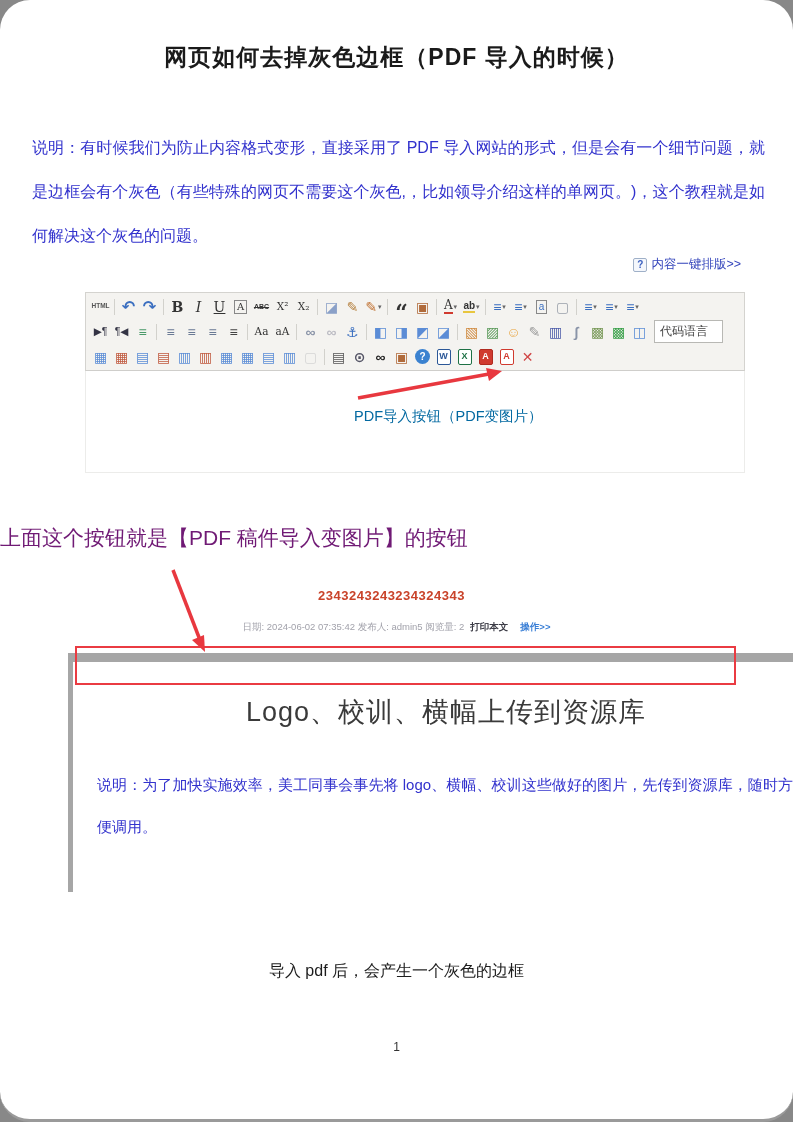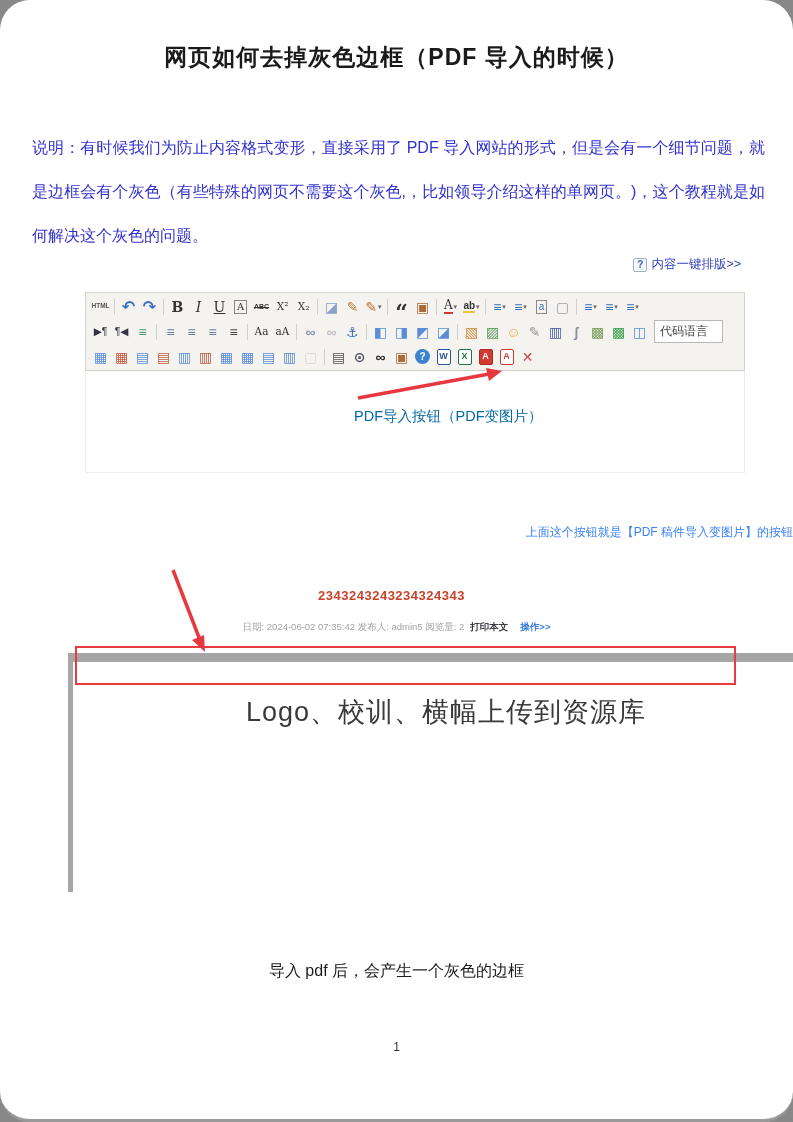--- a/index.html
+++ b/index.html
@@ -42,21 +42,21 @@
   .docicon .tb-glyph{width:14px;height:16px;font-size:9px;font-weight:bold;border:1px solid;border-radius:2px;}
   .word .tb-glyph{color:#2b5797;border-color:#2b5797;background:#fff;}
   .excel .tb-glyph{color:#1e7145;border-color:#1e7145;background:#fff;}
   .pdf .tb-glyph{color:#fff;border-color:#b02a1f;background:#d03a2f;}
   .pdf2 .tb-glyph{color:#d03a2f;border-color:#d03a2f;background:#fff;}
   .code-select{margin-left:4px;border:1px solid #b8b8b4;background:#fff;color:#444;font-size:12px;
     padding:2px 14px 2px 5px;white-space:nowrap;overflow:hidden;max-width:92px;cursor:pointer;}
   .editor-body{position:relative;height:102px;background:#fff;border:1px solid #ececea;border-top:none;}
   .pdf-note{position:absolute;left:268px;top:36px;font-size:14.5px;color:#0369a1;white-space:nowrap;}
   
-  .caption1{left:0;right:0;top:524px;text-align:right;font-size:12px;color:#3b82f6;}
+  .caption1{left:0;right:0;top:524px;text-align:left;font-size:21px;color:#701a75;}
   .caption2{left:0;right:0;top:961px;text-align:center;font-size:16px;color:#1c1c1c;}
   .pagenum{left:0;right:0;top:1040px;text-align:center;font-size:12px;color:#333;}
   
   .ticket{left:0;right:10px;top:588px;text-align:center;font-size:13px;font-weight:bold;color:#c9432a;letter-spacing:.5px;}
   .meta{left:0;right:0;top:621px;text-align:center;font-size:9.5px;color:#a2a2ab;white-space:nowrap;}
   .meta .mv{color:#a2a2ab;}
   .meta .print{color:#3c3c46;font-weight:bold;margin-left:6px;cursor:pointer;}
   .meta .ops{color:#3a7fd6;font-weight:bold;margin-left:12px;cursor:pointer;}
   .red-rect{left:75px;top:646px;width:661px;height:39px;border:2px solid #ea3b42;background:transparent;}
   .gray-page{left:68px;top:653px;width:756px;height:239px;background:#fff;
@@ -330,20 +330,21 @@
   <div class="abs caption1">上面这个按钮就是【PDF 稿件导入变图片】的按钮</div>
 
   <div class="abs ticket">2343243243234324343</div>
 
   <div class="abs meta">
     <span class="mv">日期: </span><span class="mv">2024-06-02 07:35:42</span><span class="mv">  发布人: </span><span class="mv">admin5</span><span class="mv">  阅览量: </span><span class="mv">2</span><span class="print">打印本文</span><span class="ops">操作&gt;&gt;</span>
   </div>
 
   <div class="abs gray-page">
     <div class="inner-heading">Logo、校训、横幅上传到资源库</div>
+    <div class="inner-desc">说明：为了加快实施效率，美工同事会事先将 logo、横幅、校训这些做好的图片，先传到资源库，随时方便调用。</div>
   </div>
 
   <div class="abs red-rect"></div>
 
   <div class="abs caption2">导入 pdf 后，会产生一个灰色的边框</div>
 
   <div class="abs pagenum">1</div>
 
   <svg id="arrows" viewBox="0 0 793 1122" xmlns="http://www.w3.org/2000/svg">
     <g stroke="#e8383f" fill="#e8383f">

